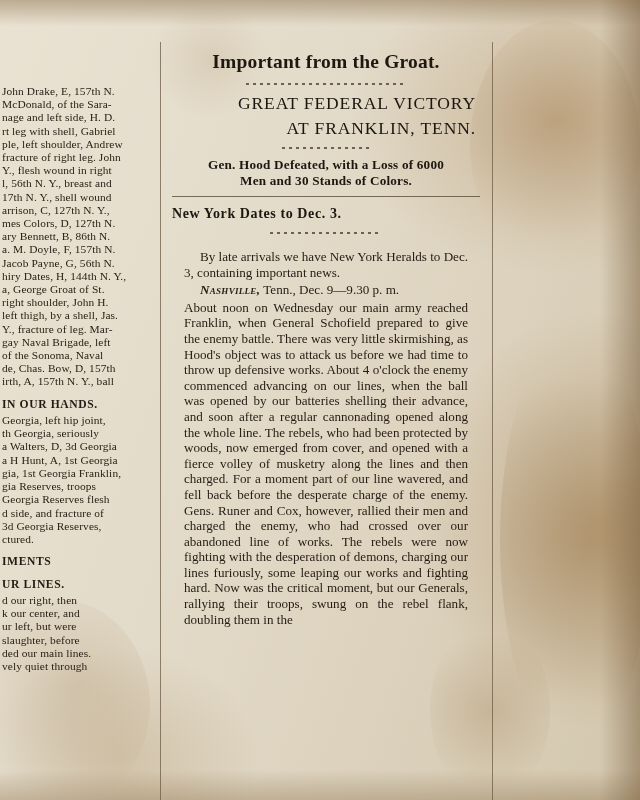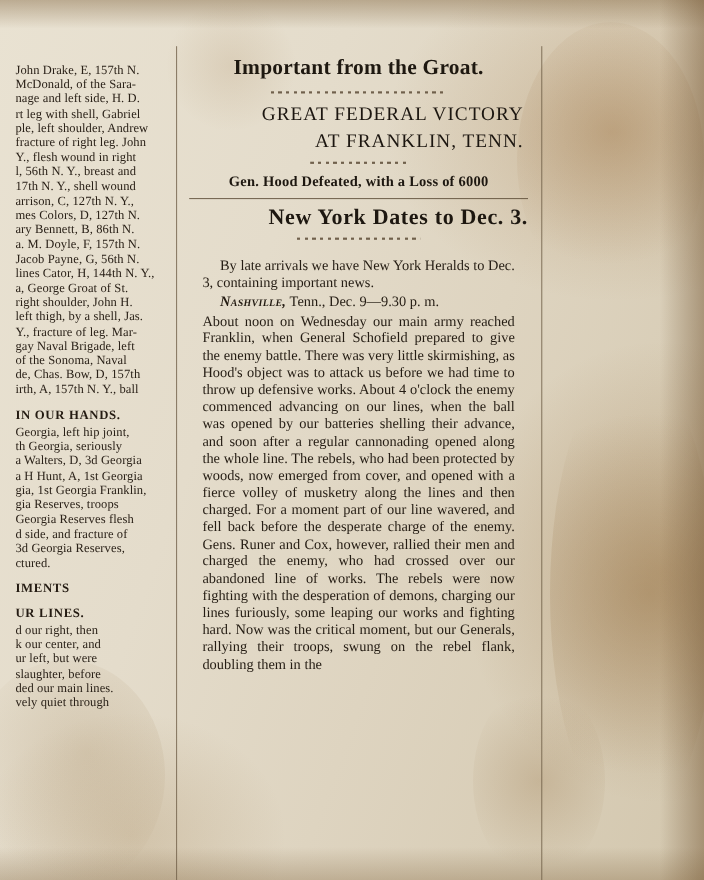--- a/index.html
+++ b/index.html
@@ -55,24 +55,24 @@
     pointer-events: none;
   }
 
   
   .col {
     position: absolute;
     top: 0;
     color: #241c12;
   }
   #col-left {
-    left: 12px;
+    left: 0px;
     width: 152px;
     height: 680px;
-    padding: 58px 6px 0 2px;
+    padding: 85px 6px 0 2px;
     box-sizing: border-box;
     overflow: hidden;
   }
   #col-main {
     left: 168px;
     width: 316px;
     height: 800px;
     padding: 50px 4px 0 4px;
     box-sizing: border-box;
     overflow: hidden;
@@ -132,24 +132,24 @@
   .head3 {
     font-size: 13.2px;
     line-height: 16px;
     font-weight: bold;
     text-align: center;
     letter-spacing: 0.2px;
     margin: 0;
     color: #1d1710;
   }
   .head4 {
-    font-size: 20px;
+    font-size: 14px;
     line-height: 20px;
     font-weight: bold;
-    text-align: right;
+    text-align: left;
     letter-spacing: 0.6px;
     margin: 0;
     color: #1d1710;
   }
 
   .orn {
     height: 8px;
     margin: 5px auto 5px auto;
     width: 112px;
     background-image:
@@ -211,21 +211,21 @@
       <div class="ltext lline">ple, left shoulder, Andrew</div>
       <div class="ltext lline">fracture of right leg. John</div>
       <div class="ltext lline">Y., flesh wound in right</div>
       <div class="ltext lline">l, 56th N. Y., breast and</div>
       <div class="ltext lline">17th N. Y., shell wound</div>
       <div class="ltext lline">arrison, C, 127th N. Y.,</div>
       <div class="ltext lline">mes Colors, D, 127th N.</div>
       <div class="ltext lline">ary Bennett, B, 86th N.</div>
       <div class="ltext lline">a. M. Doyle, F, 157th N.</div>
       <div class="ltext lline">Jacob Payne, G, 56th N.</div>
-      <div class="ltext lline">lines Cator, H, 144th N. Y.,</div>
+      <div class="ltext lline">hiry Dates, H, 144th N. Y.,</div>
       <div class="ltext lline">a, George Groat of St.</div>
       <div class="ltext lline">right shoulder, John H.</div>
       <div class="ltext lline">left thigh, by a shell, Jas.</div>
       <div class="ltext lline">Y., fracture of leg. Mar-</div>
       <div class="ltext lline">gay Naval Brigade, left</div>
       <div class="ltext lline">of the Sonoma, Naval</div>
       <div class="ltext lline">de, Chas. Bow, D, 157th</div>
       <div class="ltext lline">irth, A, 157th N. Y., ball</div>
     </div>
 
@@ -263,20 +263,21 @@
 
     <div class="head1">Important   from   the   Groat.</div>
     <div class="orn wide"></div>
 
     <div class="head2">GREAT FEDERAL VICTORY</div>
     <div class="head2">AT FRANKLIN, TENN.</div>
 
     <div class="orn thin"></div>
 
     <div class="head3">Gen. Hood Defeated, with a Loss of 6000</div>
+    <div class="head3">Men and 30 Stands of Colors.</div>
 
     <div class="hrule"></div>
 
     <div class="head4">New York Dates to Dec. 3.</div>
 
     <div class="orn"></div>
 
     <div class="body">
       <p>By late arrivals we have New York Heralds to Dec. 3, containing important news.</p>
       <p class="dateline">

